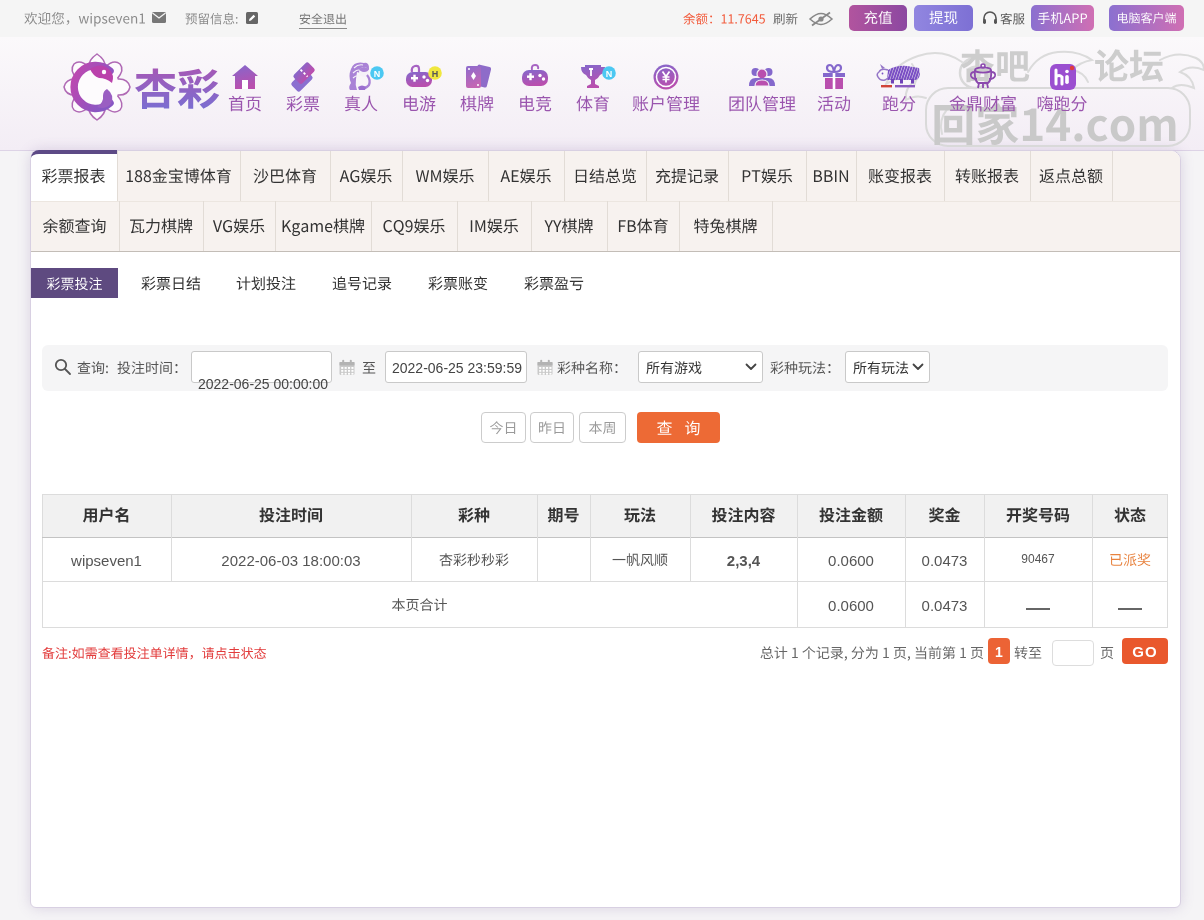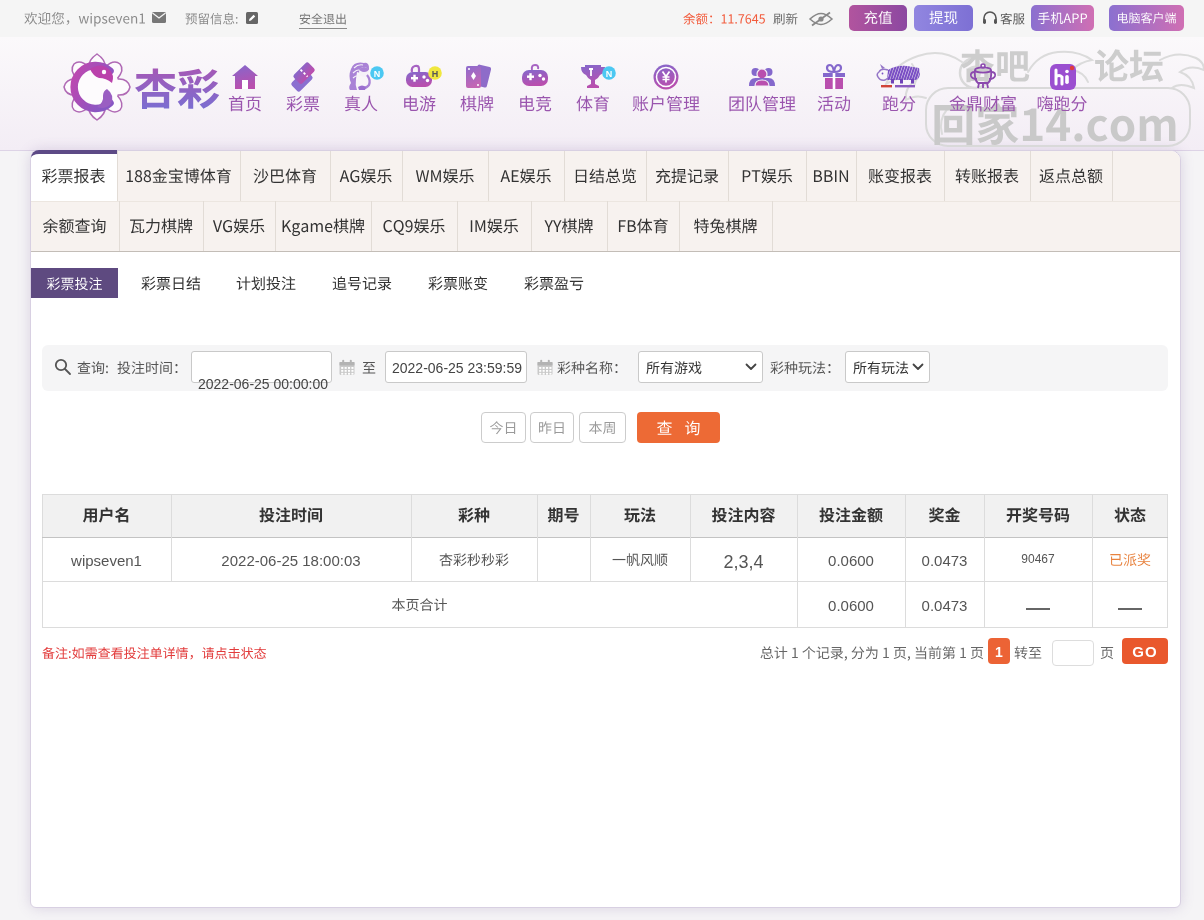--- a/index.html
+++ b/index.html
@@ -105,22 +105,22 @@
 <div style="position:absolute;left:690px;top:494px;width:1px;height:87px;background:#dcdcdc;"></div>
 <div style="position:absolute;left:797px;top:494px;width:1px;height:87px;background:#dcdcdc;"></div>
 <div style="position:absolute;left:905px;top:494px;width:1px;height:87px;background:#dcdcdc;"></div>
 <div style="position:absolute;left:984px;top:494px;width:1px;height:87px;background:#dcdcdc;"></div>
 <div style="position:absolute;left:1092px;top:494px;width:1px;height:87px;background:#dcdcdc;"></div>
 <div style="position:absolute;left:797px;top:581px;width:1px;height:47px;background:#dcdcdc;"></div>
 <div style="position:absolute;left:905px;top:581px;width:1px;height:47px;background:#dcdcdc;"></div>
 <div style="position:absolute;left:984px;top:581px;width:1px;height:47px;background:#dcdcdc;"></div>
 <div style="position:absolute;left:1092px;top:581px;width:1px;height:47px;background:#dcdcdc;"></div>
 <div style="position:absolute;left:106.5px;top:553px;font-size:15px;color:#555;font-weight:normal;white-space:nowrap;line-height:1;transform:translateX(-50%);">wipseven1</div>
-<div style="position:absolute;left:291px;top:553px;font-size:15px;color:#555;font-weight:normal;white-space:nowrap;line-height:1;transform:translateX(-50%);">2022-06-25 18:00:03</div>
-<div style="position:absolute;left:743.5px;top:553px;font-size:18px;color:#555;font-weight:normal;white-space:nowrap;line-height:1;transform:translateX(-50%);text-align:right;">2,3,4</div>
+<div style="position:absolute;left:291px;top:553px;font-size:15px;color:#555;font-weight:normal;white-space:nowrap;line-height:1;transform:translateX(-50%);">2022-06-03 18:00:03</div>
+<div style="position:absolute;left:743.5px;top:553px;font-size:15px;color:#555;font-weight:bold;white-space:nowrap;line-height:1;transform:translateX(-50%);text-align:right;">2,3,4</div>
 <div style="position:absolute;left:851px;top:553px;font-size:15px;color:#555;font-weight:normal;white-space:nowrap;line-height:1;transform:translateX(-50%);">0.0600</div>
 <div style="position:absolute;left:944.5px;top:553px;font-size:15px;color:#555;font-weight:normal;white-space:nowrap;line-height:1;transform:translateX(-50%);">0.0473</div>
 <div style="position:absolute;left:1038px;top:553px;font-size:12px;color:#555;font-weight:normal;white-space:nowrap;line-height:1;transform:translateX(-50%);">90467</div>
 <div style="position:absolute;left:851px;top:598px;font-size:15px;color:#555;font-weight:normal;white-space:nowrap;line-height:1;transform:translateX(-50%);">0.0600</div>
 <div style="position:absolute;left:944.5px;top:598px;font-size:15px;color:#555;font-weight:normal;white-space:nowrap;line-height:1;transform:translateX(-50%);">0.0473</div>
 <div style="position:absolute;left:1026px;top:608px;width:24px;height:2px;background:#666;"></div>
 <div style="position:absolute;left:1118px;top:608px;width:24px;height:2px;background:#666;"></div>
 <div style="position:absolute;left:988px;top:638px;width:22px;height:26px;background:#ec6335;border-radius:4px;"></div>
 <div style="position:absolute;left:999px;top:645px;font-size:14px;color:#fff;font-weight:bold;white-space:nowrap;line-height:1;transform:translateX(-50%);">1</div>
 <div style="position:absolute;left:1052px;top:640px;width:42px;height:26px;background:#fff;border:1px solid #ddd;border-radius:4px;box-sizing:border-box;"></div>

